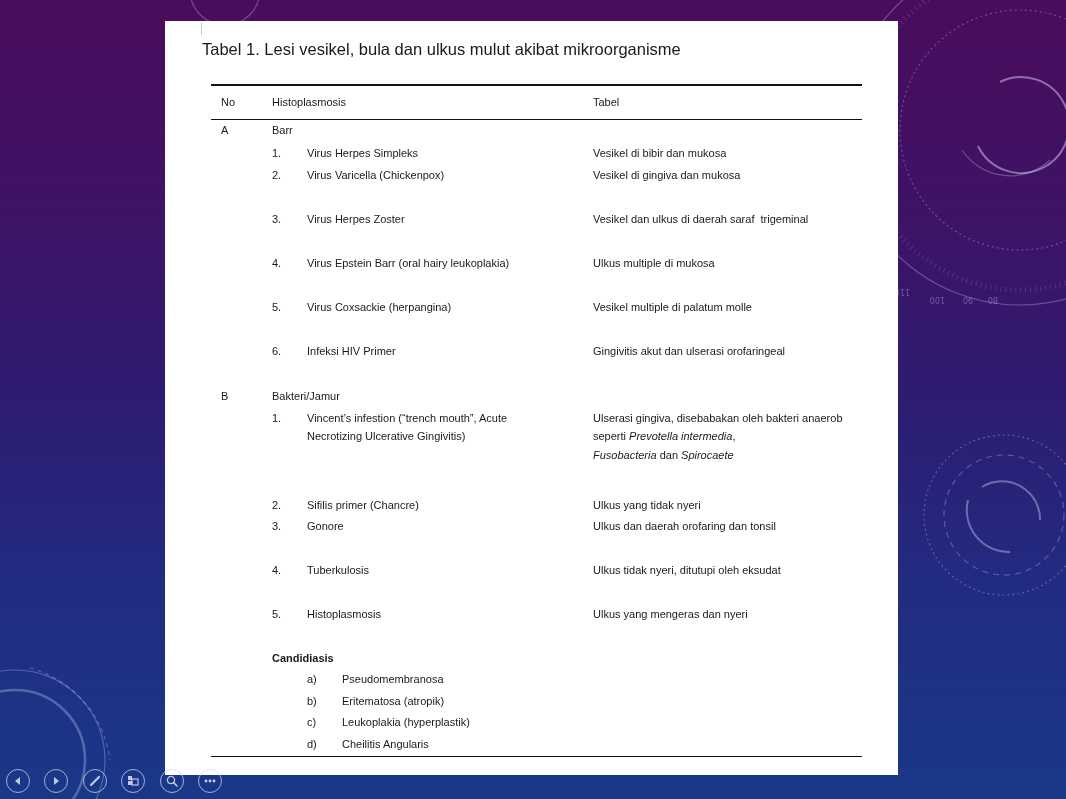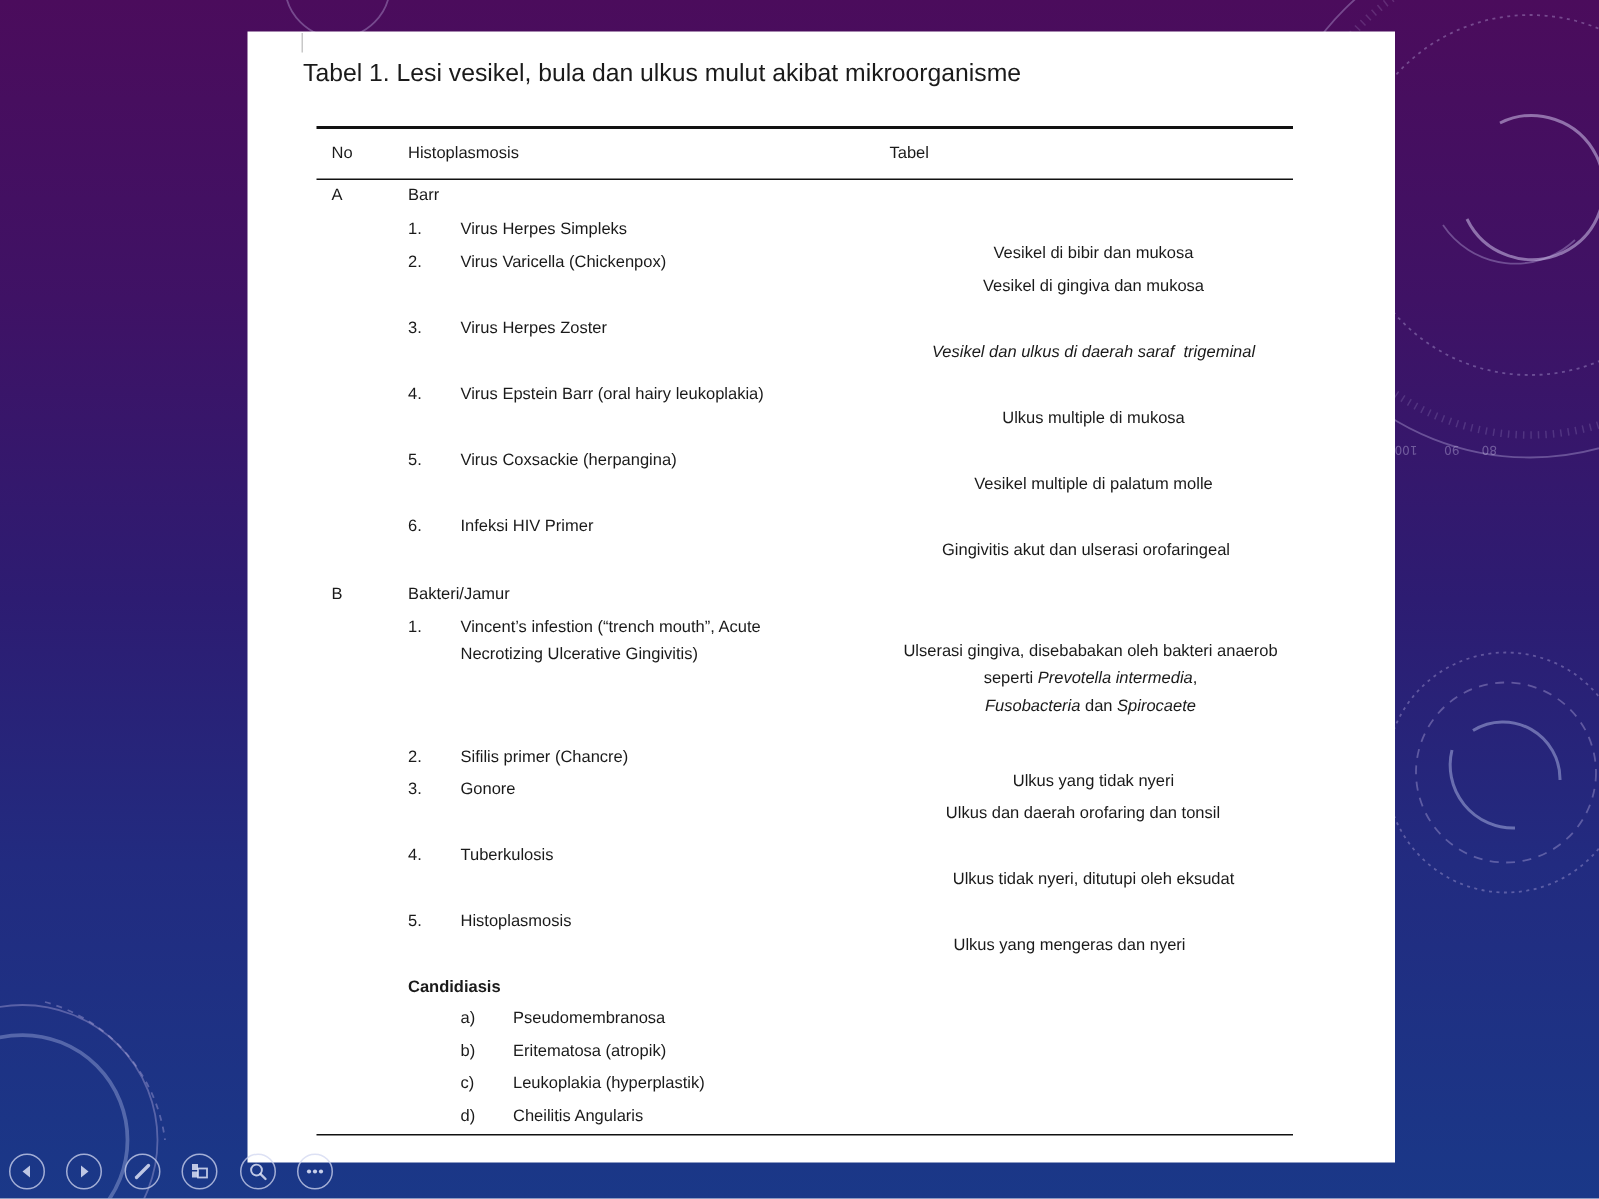--- a/index.html
+++ b/index.html
@@ -5,21 +5,20 @@
   html, body { margin:0; padding:0; }
   body {
     width:1066px; height:799px; overflow:hidden; position:relative;
     background: linear-gradient(180deg, #4b0c5c 0%, #3f1265 25%, #2d1c72 50%, #222b80 72%, #1a3888 100%);
     font-family: "Liberation Sans", sans-serif;
   }
   .deco { position:absolute; left:0; top:0; width:1066px; height:799px; pointer-events:none; }
   .slide {
     position:absolute; left:165px; top:21px; width:733px; height:754px;
     background:#ffffff;
-    padding-left:32px;
   }
   .cursor-mark {
     position:absolute; left:36px; top:1px; width:1px; height:13px; background:#c8c8c8;
   }
   .caption {
     position:absolute; left:37px; top:19px; font-size:16.5px; color:#1a1a1a; white-space:nowrap;
   }
   .tbl {
     position:absolute; left:46px; top:63px; width:651px;
     font-size:11px; color:#1a1a1a; line-height:18.5px;
@@ -28,21 +27,21 @@
   .hdr { position:relative; height:33px; }
   .hdr span { position:absolute; top:7px; }
   .c-no { left:10px; }
   .c-mo { left:61px; }
   .c-le { left:382px; }
   .cat { position:relative; height:19px; }
   .cat span { position:absolute; top:0; }
   .item { position:relative; }
   .item .num { position:absolute; left:61px; top:0; }
   .item .name { position:absolute; left:96px; top:0; width:280px; }
-  .item .lesi { position:absolute; left:382px; top:16px; width:272px;text-align:center; }
+  .item .lesi { position:absolute; left:382px; top:0; width:272px; }
   .sub { position:relative; height:21.5px; }
   .sub .num { position:absolute; left:96px; top:0; }
   .sub .name { position:absolute; left:131px; top:0; }
   i { font-style:italic; }
   .controls { position:absolute; left:6px; top:769px; height:26px; }
   .ctrl {
     position:absolute; top:0; width:24px; height:24px; border-radius:50%;
     border:1.3px solid rgba(210,215,240,0.75); box-sizing:border-box;
     display:flex; align-items:center; justify-content:center;
   }
@@ -99,21 +98,21 @@
       <span class="lesi">Vesikel di bibir dan mukosa</span>
     </div>
     <div class="item" style="height:44px;">
       <span class="num">2.</span>
       <span class="name">Virus Varicella (Chickenpox)</span>
       <span class="lesi">Vesikel di gingiva dan mukosa</span>
     </div>
     <div class="item" style="height:44px;">
       <span class="num">3.</span>
       <span class="name">Virus Herpes Zoster</span>
-      <span class="lesi" style="white-space:pre-wrap;font-style:italic;">Vesikel dan ulkus di daerah saraf  trigeminal</span>
+      <span class="lesi" style="white-space:pre-wrap;">Vesikel dan ulkus di daerah saraf  trigeminal</span>
     </div>
     <div class="item" style="height:44px;">
       <span class="num">4.</span>
       <span class="name" style="width:255px;">Virus Epstein Barr (oral hairy leukoplakia)</span>
       <span class="lesi">Ulkus multiple di mukosa</span>
     </div>
     <div class="item" style="height:44px;">
       <span class="num">5.</span>
       <span class="name">Virus Coxsackie (herpangina)</span>
       <span class="lesi">Vesikel multiple di palatum molle</span>

